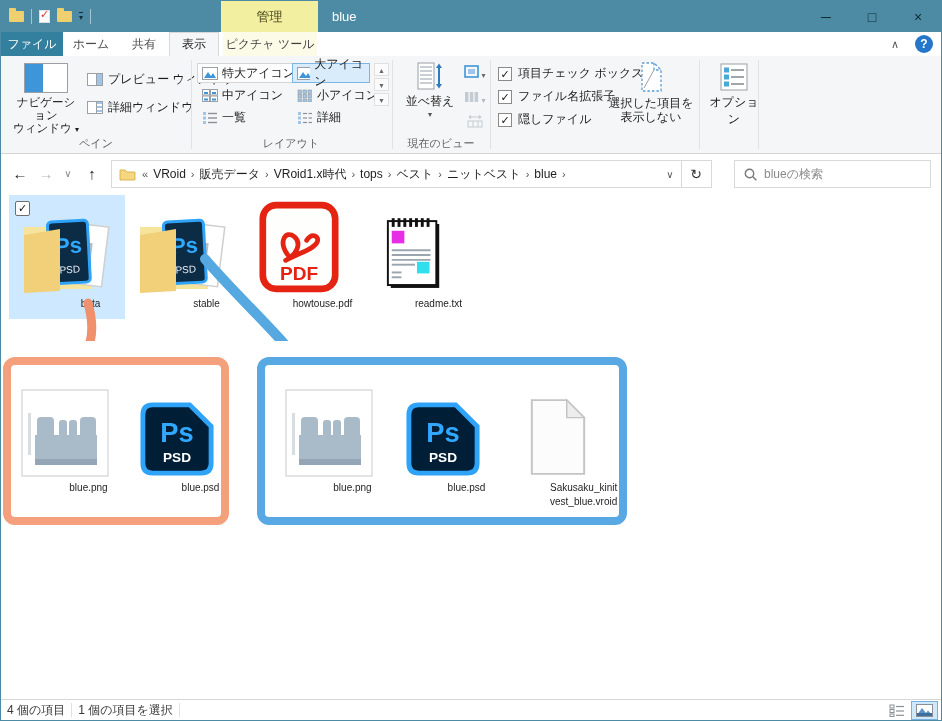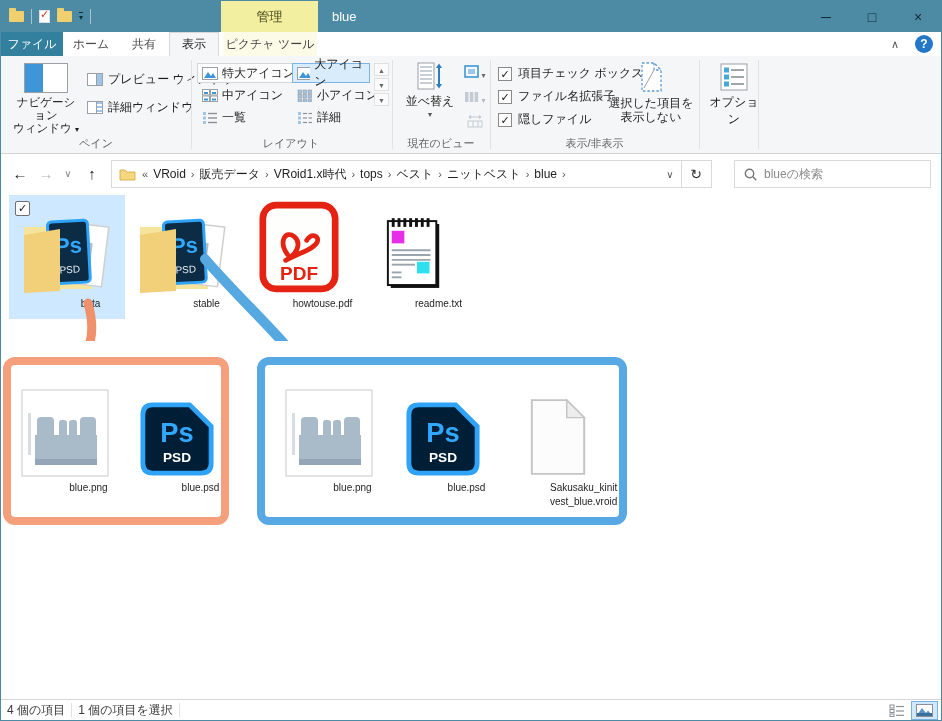--- a/index.html
+++ b/index.html
@@ -388,21 +388,20 @@
     </div>
     <div class="hide-btn">
       <svg width="26" height="32">
           <path d="M4 2 H16 L23 9 V30 H4 Z" fill="#fff" stroke="#5b9bd5" stroke-width="1.3" stroke-dasharray="2.5 2"></path>
           <path d="M16 2 L16 9 H23" fill="none" stroke="#5b9bd5" stroke-width="1.3" stroke-dasharray="2.5 2"></path>
           <line x1="16" y1="9" x2="6" y2="27" stroke="#9aa0a6" stroke-width="1"></line>
         </svg>
       <div class="rlabel">選択した項目を</div>
       <div class="rlabel">表示しない</div>
     </div>
-    <div class="rgroup-label" style="left:489px;width:209px;">表示/非表示</div>
     <div class="rsep" style="left:698px;"></div>
 
     <div class="opt-btn">
       <svg width="28" height="28">
           <rect x="1" y="1" width="26" height="26" fill="#fff" stroke="#9aa0a6"></rect>
           <g stroke="#8a9096" stroke-width="1.6">
             <line x1="11" y1="7" x2="24" y2="7"></line>
             <line x1="11" y1="14" x2="24" y2="14"></line>
             <line x1="11" y1="21" x2="24" y2="21"></line>
           </g>

